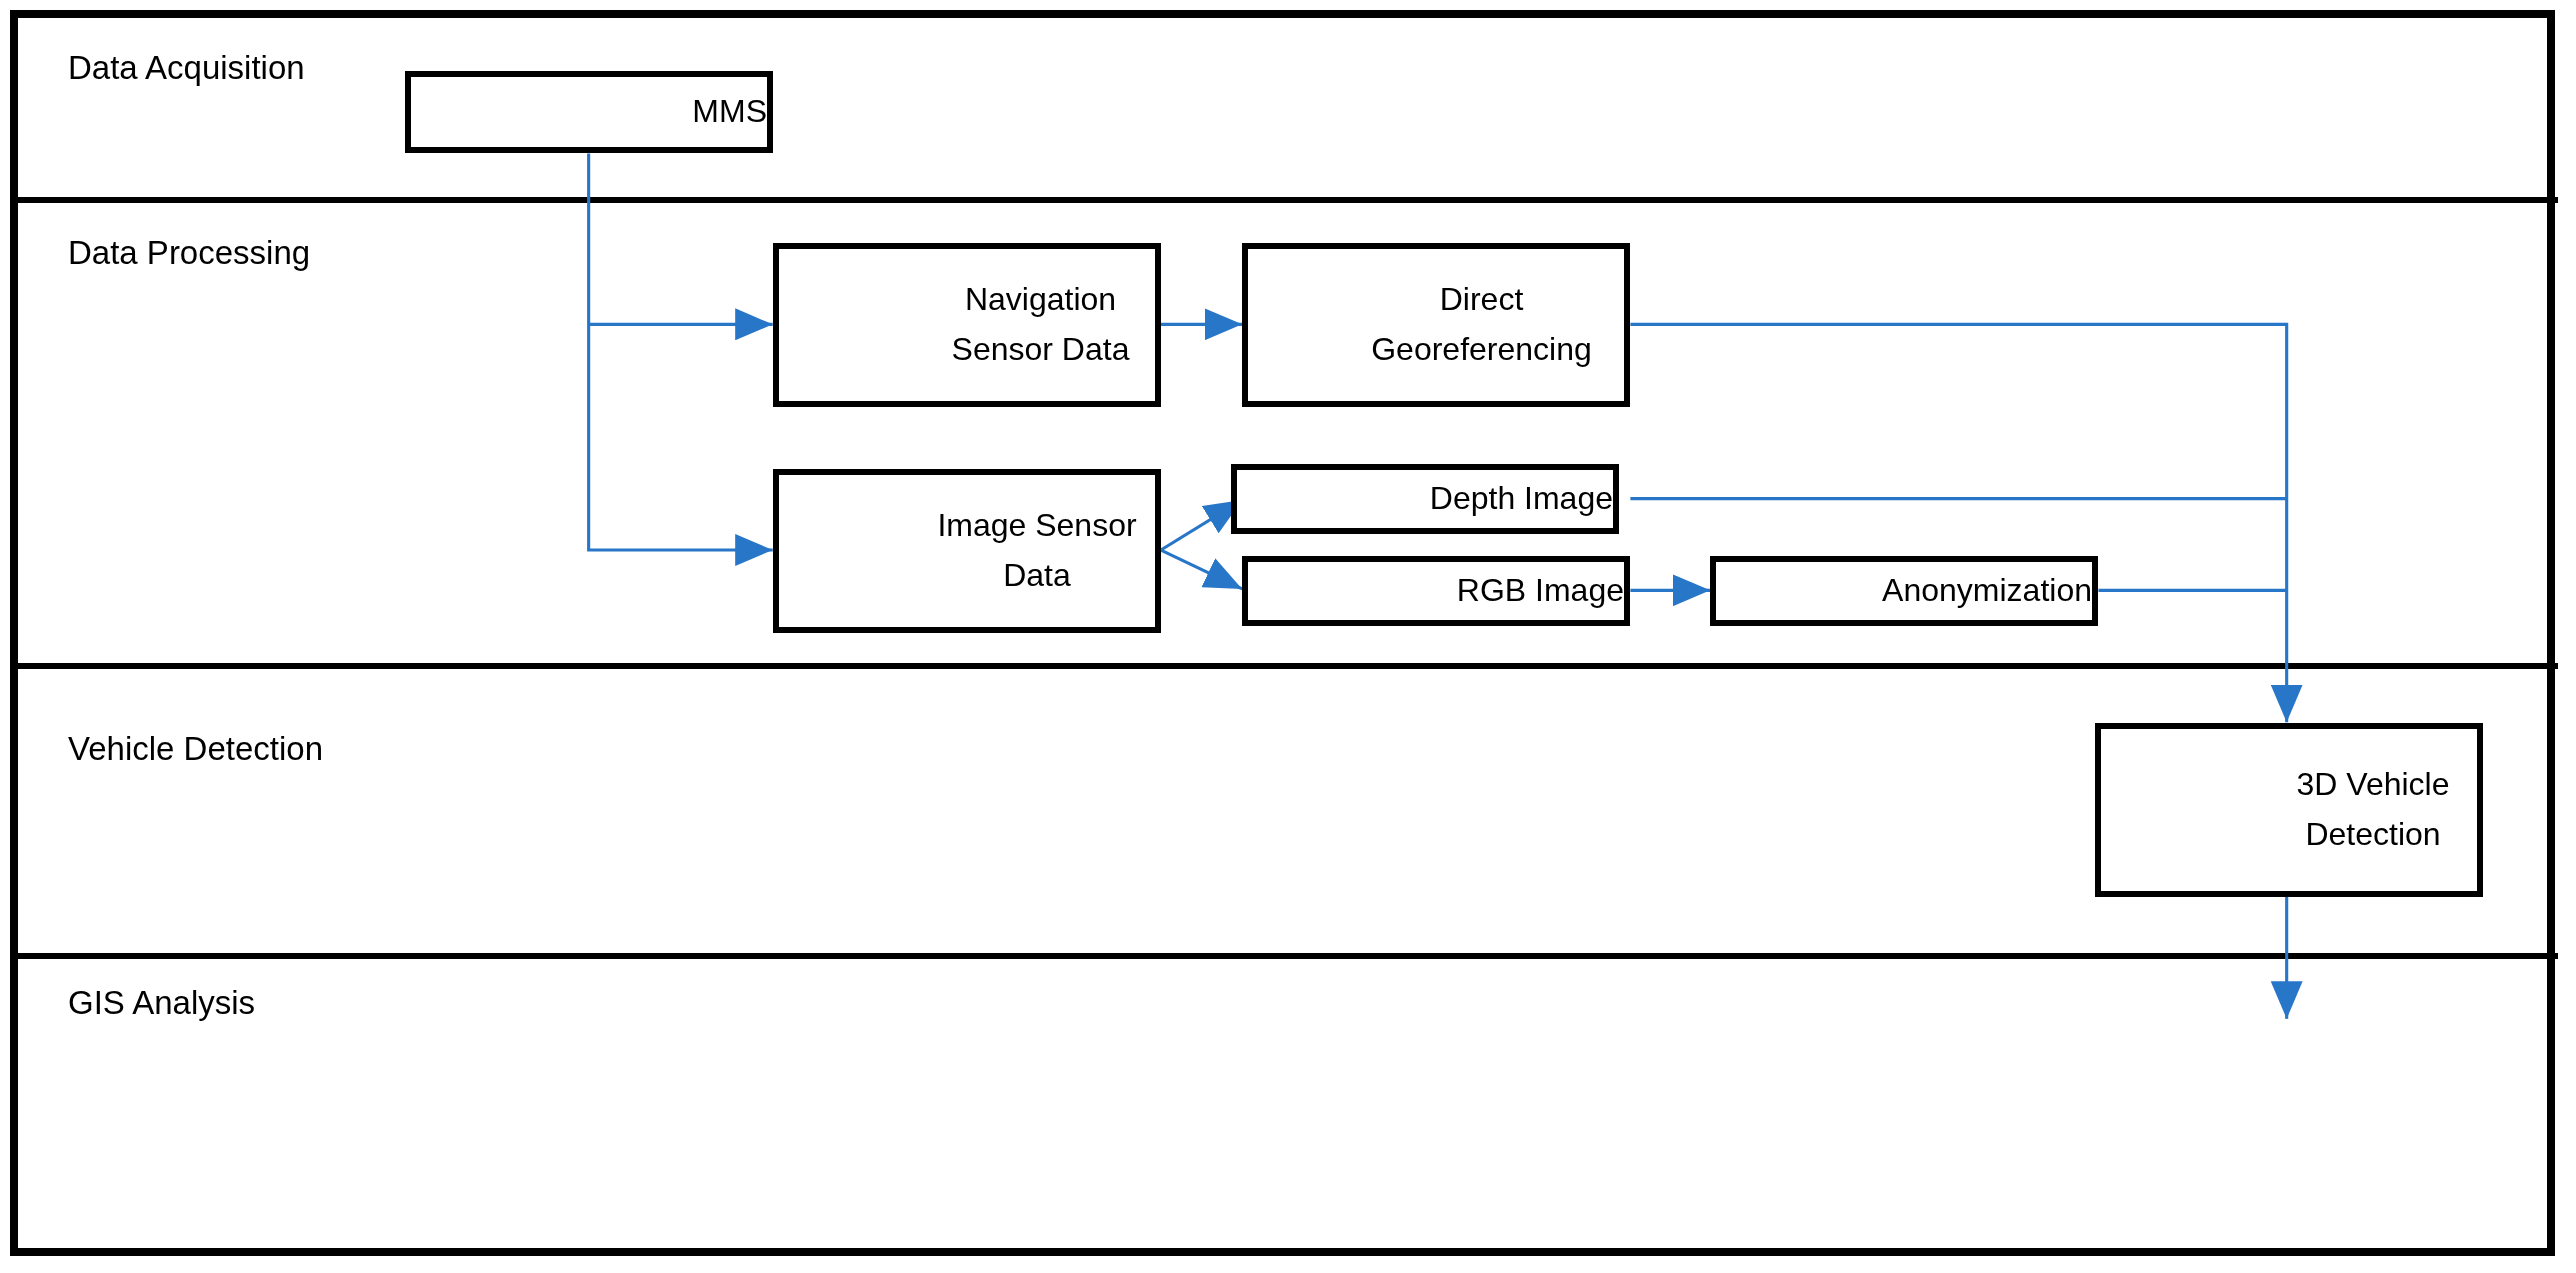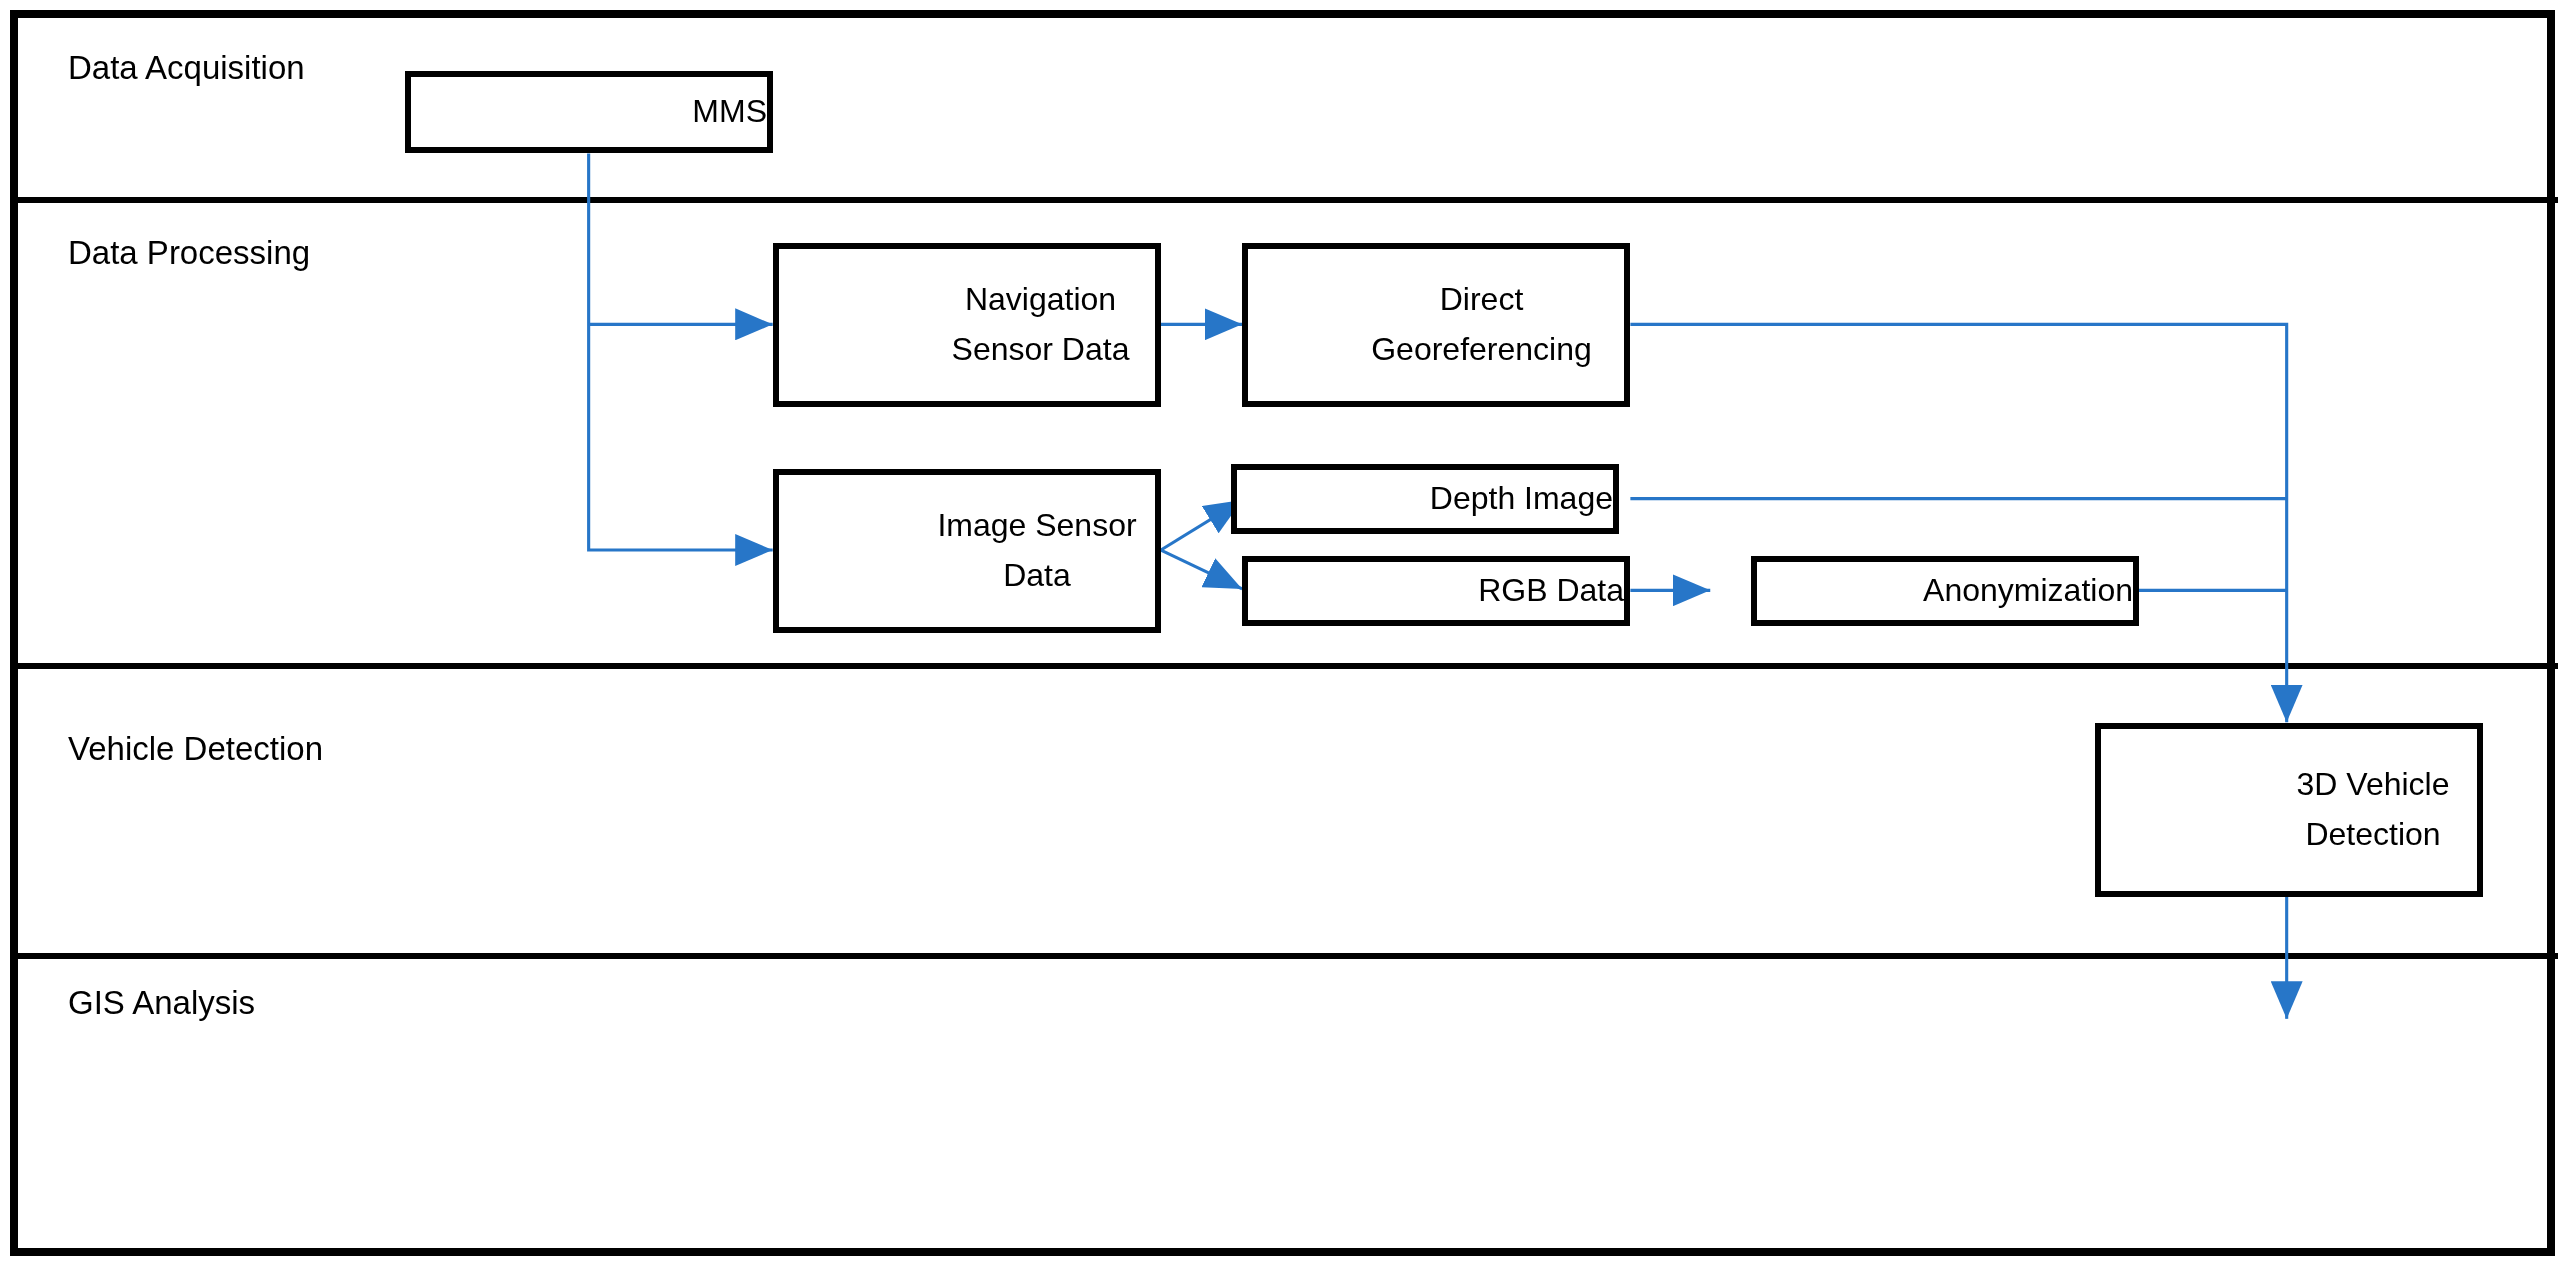--- a/index.html
+++ b/index.html
@@ -67,21 +67,21 @@
     color: #000000;
   }
   .node .lbl { display: inline-block; }
 
   #node-mms        { left: 405px;  top: 71px;  width: 368px; height: 82px; }
   #node-nav        { left: 773px; top: 243px;  width: 388px; height: 164px; }
   #node-georef     { left: 1242px; top: 243px;  width: 388px; height: 164px; }
   #node-imgsensor  { left: 773px; top: 469px;  width: 388px; height: 164px; }
   #node-depth      { left: 1231px; top: 464px;  width: 388px; height: 70px; padding-left: 19px; }
   #node-rgb        { left: 1242px; top: 556px;  width: 388px; height: 70px; }
-  #node-anon       { left: 1710px; top: 556px;  width: 388px; height: 70px; margin-left: 41px; }
+  #node-anon       { left: 1710px; top: 556px;  width: 388px; height: 70px; }
   #node-vd3d       { left: 2095px; top: 723px; width: 388px; height: 174px; }
   #node-cluster    { left: 2095px; top: 1019px; width: 388px; height: 164px; }
 
   #node-nav .lbl       { max-width: 229px; }
   #node-georef .lbl    { max-width: 285px; }
   #node-imgsensor .lbl { max-width: 236px; }
   #node-vd3d .lbl      { max-width: 208px; }
   #node-cluster .lbl   { max-width: 240px; }
 
   
@@ -144,21 +144,21 @@
   <div class="node" id="node-georef">
     <span class="lbl">Direct Georeferencing</span>
   </div>
   <div class="node" id="node-imgsensor">
     <span class="lbl">Image Sensor Data</span>
   </div>
   <div class="node" id="node-depth">
     <span class="lbl">Depth Image</span>
   </div>
   <div class="node" id="node-rgb">
-    <span class="lbl">RGB Data</span>
+    <span class="lbl">RGB Image</span>
   </div>
   <div class="node" id="node-anon">
     <span class="lbl">Anonymization</span>
   </div>
   <div class="node" id="node-vd3d">
     <span class="lbl">3D Vehicle Detection</span>
   </div>
 
 </div>
 

